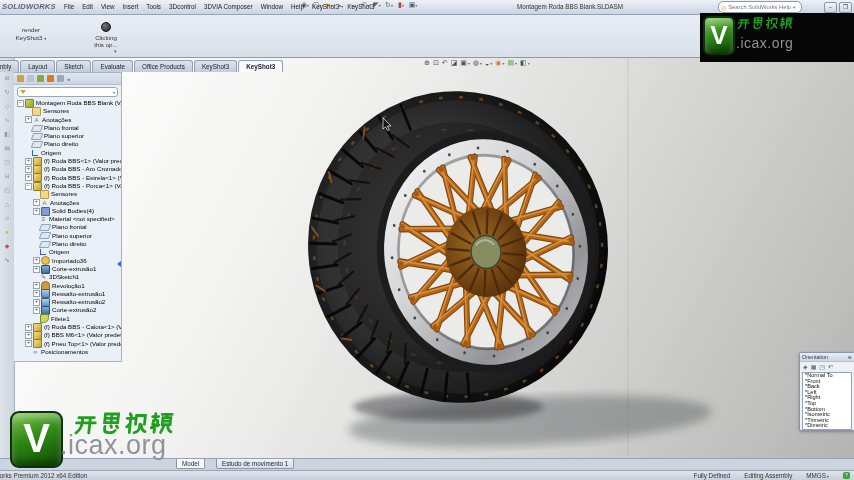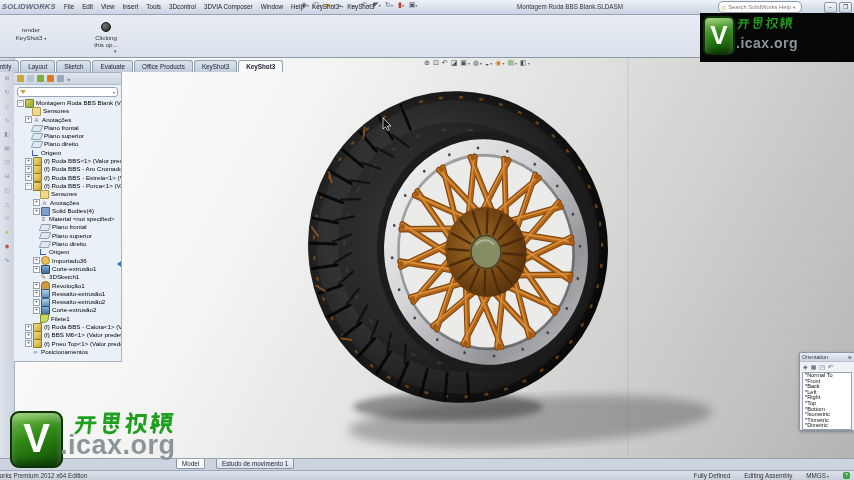--- a/index.html
+++ b/index.html
@@ -98,21 +98,21 @@
   #status-units .dd{font-size:4px;color:#556}
   #status-help{width:7px;height:7px;border-radius:2px;background:#3f9e3f;color:#fff;font-size:5px;
                line-height:7px;text-align:center}
   
   #wm-tr{left:700px;top:13px;width:154px;height:49px;background:#060606;z-index:30}
   .vlogo{position:absolute;border-radius:6px;background:linear-gradient(160deg,#7cc24e,#2e8a14 45%,#135208 92%);
          border:2px solid #0b3305;box-shadow:inset 0 5px 7px rgba(255,255,255,.35),inset 0 -4px 6px rgba(0,0,0,.35);
          color:#fff;font-weight:bold;text-align:center}
   #wm-tr-logo{left:3px;top:3px;width:28px;height:35px;font-size:26px;line-height:34px}
   .brand-svg{position:absolute}
-  .site{position:absolute;color:#8d949c;font-weight:bold;letter-spacing:.5px}
+  .site{position:absolute;color:#8d949c;font-weight:normal;letter-spacing:.5px}
   #wm-tr-site{left:36px;top:22px;font-size:14px}
   #wm-bl{left:0;top:394px;width:200px;height:86px;z-index:30;pointer-events:none}
   #wm-bl-logo{left:10px;top:17px;width:49px;height:53px;font-size:40px;line-height:50px;border-radius:9px}
   #wm-bl-site{left:60px;top:36px;font-size:27px}
   
   #cursor{left:382px;top:117px;z-index:40}
 </style>
 </head>
 <body>
 

